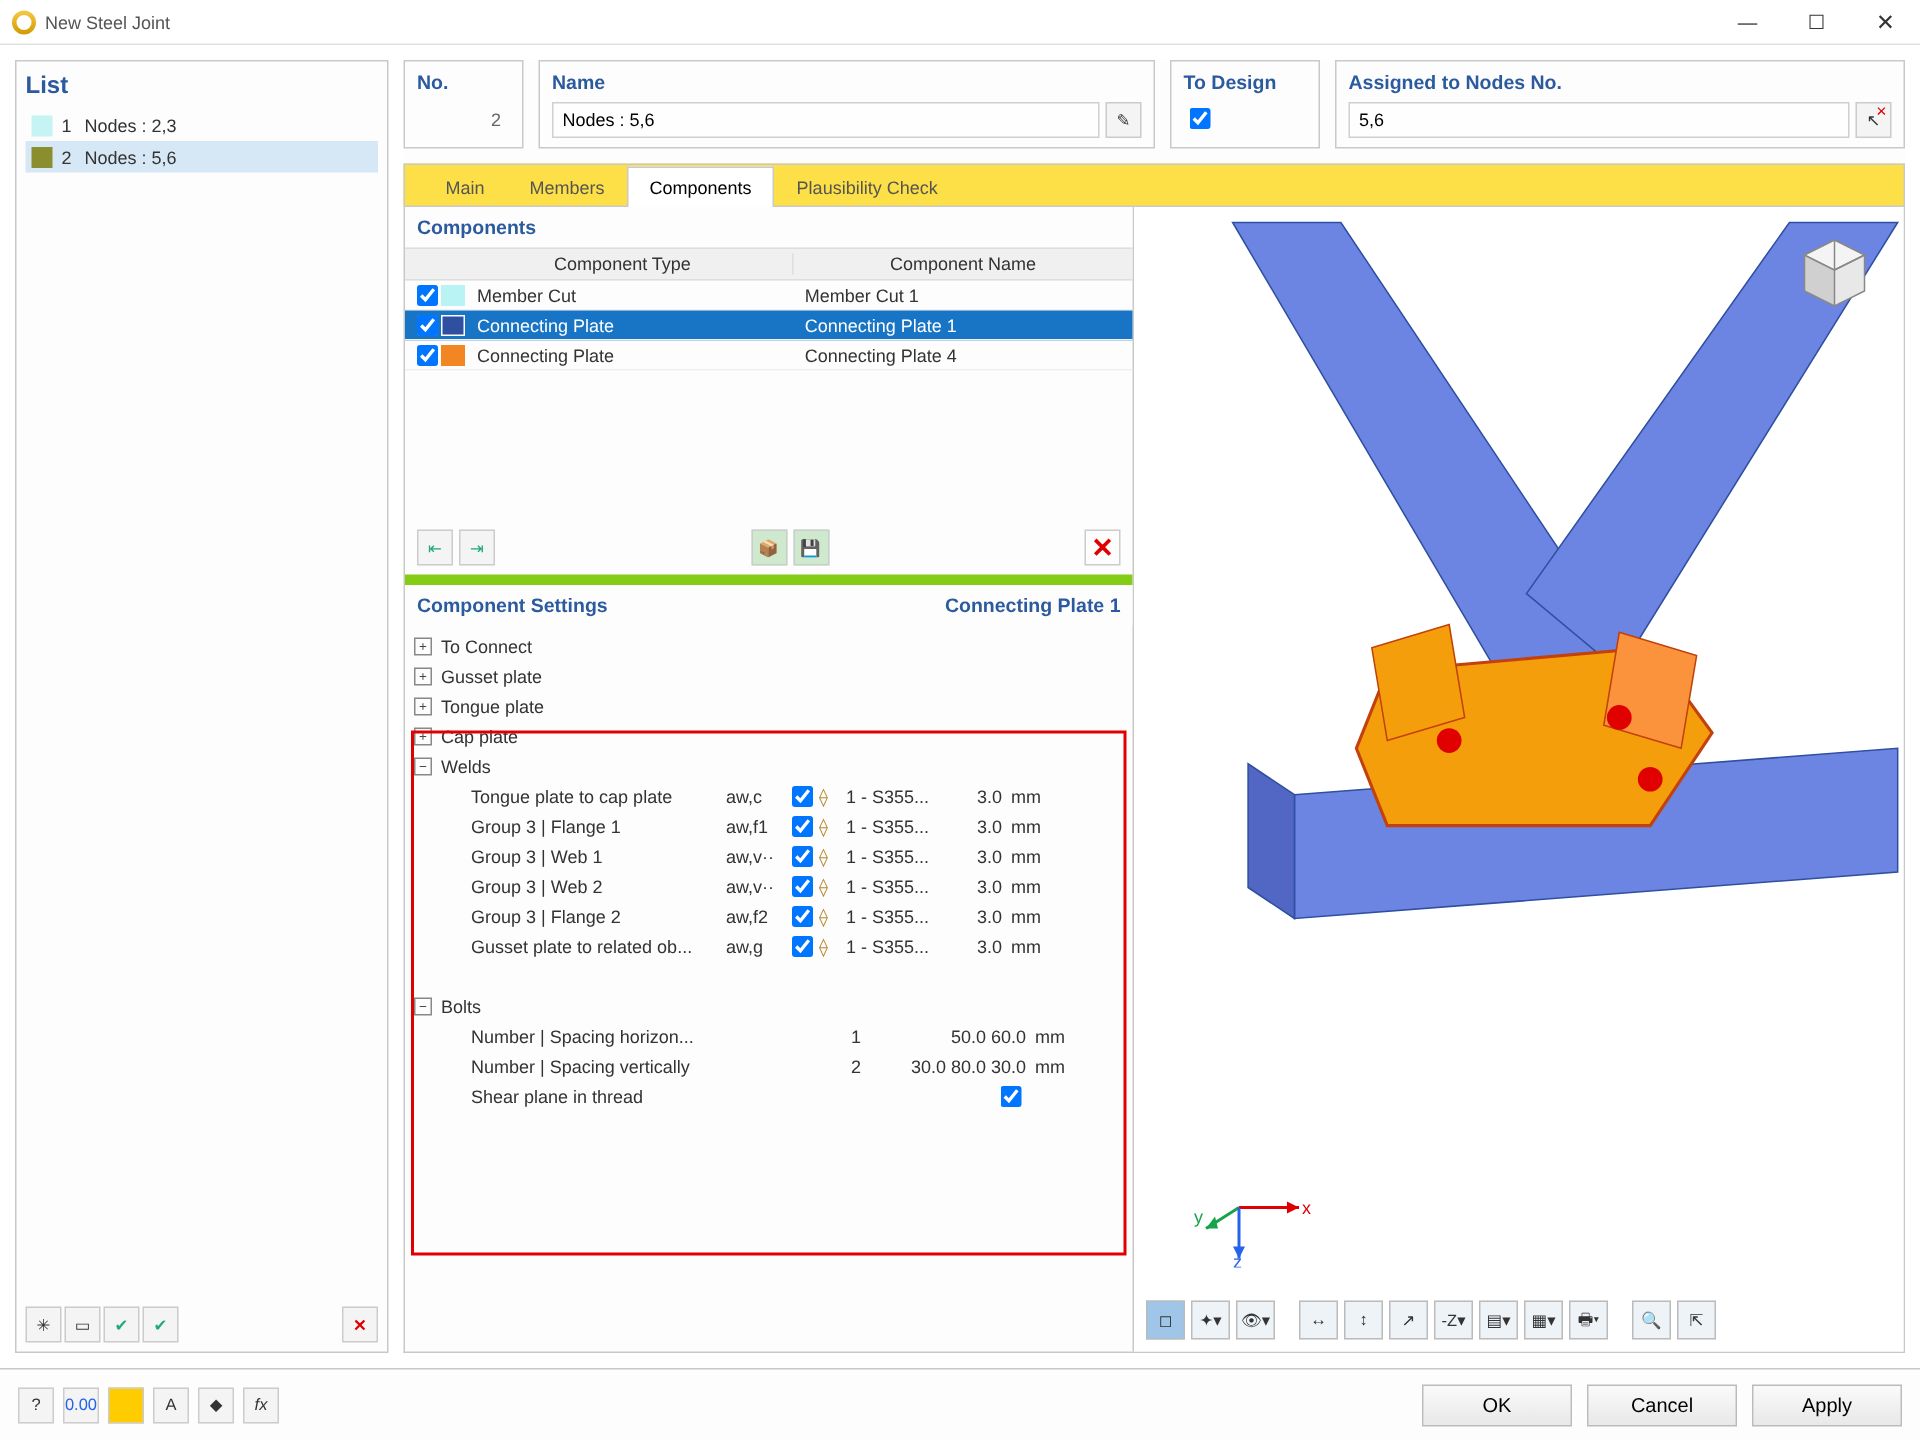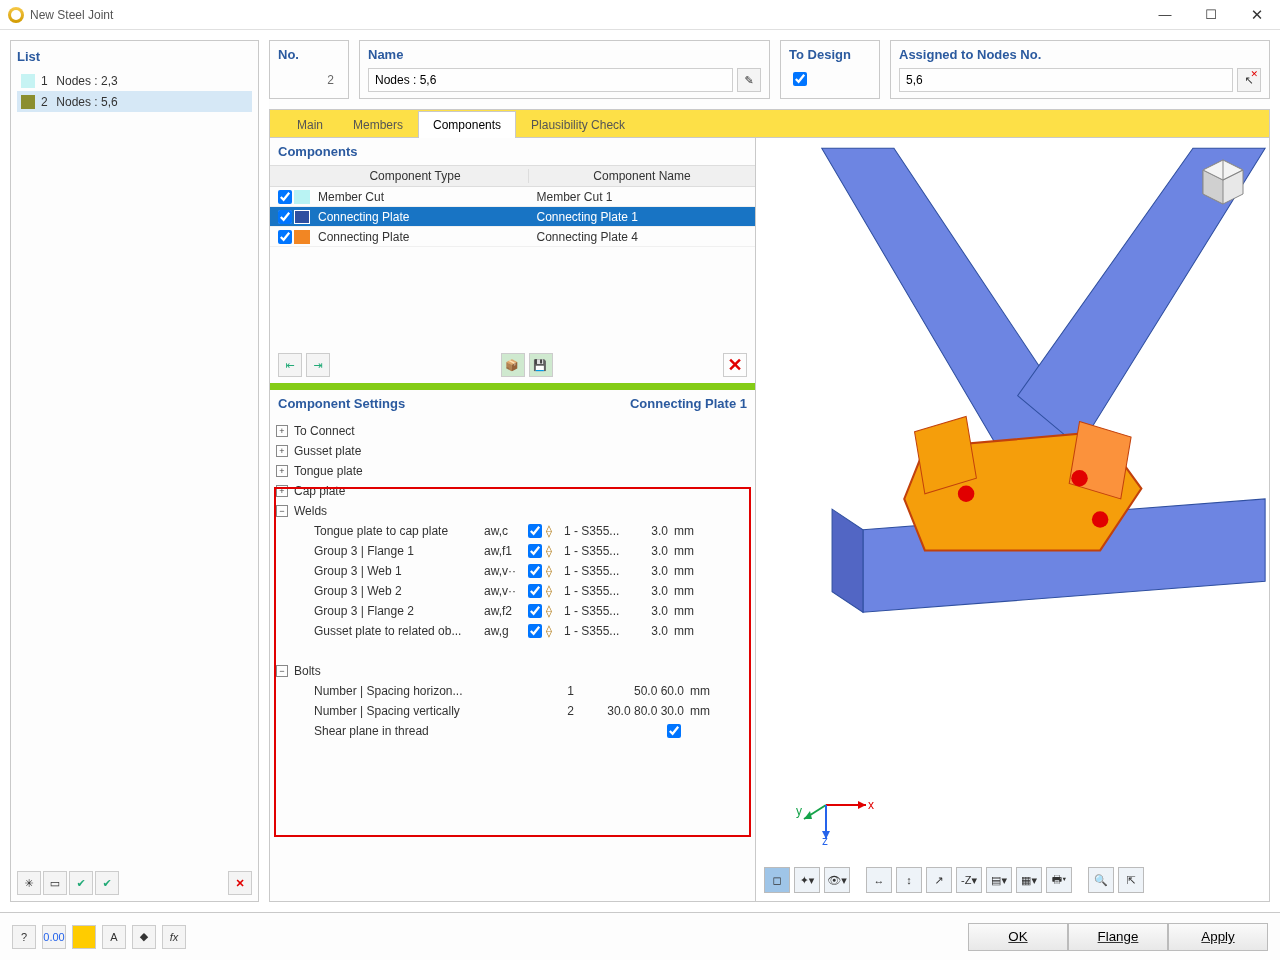--- a/index.html
+++ b/index.html
@@ -9,21 +9,21 @@
   .titlebar .icon::after{content:""; position:absolute; inset:3px; background:#fff; border-radius:50%;}
   .titlebar .title { flex:1; font-size:12px; color:#555;}
   .winbtns { display:flex; }
   .winbtn { width:46px; height:30px; display:flex; align-items:center; justify-content:center; font-size:13px; color:#333;}
   .winbtn:last-child{ font-size:15px; }
   .main { display:flex; padding:10px; gap:10px; height:calc(100vh - 30px - 48px); }
   .main{ height: calc(960px - 30px - 48px);}
   .panel { border:1px solid #c9c9c9; padding:6px; position:relative; background:#fdfdfd;}
   .panel.left { width:249px; display:flex; flex-direction:column;}
   .panel.right { flex:1; display:flex; flex-direction:column; padding:0; border:0; gap:0; }
-  .hdr { color:#2b5a9f; font-weight:bold; font-size:13px; margin-bottom:4px; padding:2px 0;}
+  .hdr { color:#2b5a9f; font-weight:bold; font-size:16px; margin-bottom:4px; padding:2px 0;}
   .listrow { display:flex; align-items:center; height:21px; padding-left:4px;}
   .listrow.sel { background:#d6e8f6;}
   .sw { width:14px; height:14px; margin-right:6px;}
   .sw1{background:#c6f3f3;} .sw2{background:#8b8e2f;}
   .smallbar { display:flex; gap:2px; margin-top:auto;}
   .tbtn { width:24px; height:24px; border:1px solid #ccc; background:#f4f4f4; display:flex; align-items:center; justify-content:center; font-size:11px;}
   .toprow { display:flex; gap:10px;}
   .field { border:1px solid #c9c9c9; padding:6px 8px; display:flex; flex-direction:column; background:#fdfdfd;}
   .field .lbl { color:#2b5a9f; font-weight:bold; font-size:13px; margin-bottom:6px;}
   .field input[type=text]{ height:24px; border:1px solid #cfcfcf; padding:0 6px; font-size:12px; background:#fefefe;}
@@ -51,21 +51,21 @@
   .t-row{ display:flex; align-items:center; height:20px; padding-left:6px;}
   .t-row .exp{width:12px;height:12px;border:1px solid #888;display:flex;align-items:center;justify-content:center;font-size:9px;color:#444;margin-right:6px;line-height:8px;}
   .t-lrow{ display:flex; align-items:center; height:20px; padding-left:44px; font-size:12px;}
   .t-lrow .nm{width:170px;} .t-lrow .sym{width:40px;} .t-lrow .chk{width:22px;}
   .t-lrow .wic{width:18px;color:#b8862b;} .t-lrow .val{width:70px;} .t-lrow .num{width:40px;text-align:right;padding-right:6px;} .t-lrow .un{width:30px;}
   .brow{display:flex;align-items:center;height:20px;padding-left:44px;}
   .brow .nm{width:220px;} .brow .v1{width:40px;text-align:right;} .brow .v2{width:50px;padding-left:8px;}
   .brow .sp{width:110px;text-align:right;} .brow .un{width:30px;padding-left:6px;}
   .footer { position:fixed; bottom:0; left:0; right:0; height:48px; border-top:1px solid #c9c9c9; background:#fdfdfd; display:flex; align-items:center; padding:0 12px;}
   .footer .ftools{display:flex; gap:6px;}
-  .footer .fbtns{display:flex; margin-left:auto;text-decoration:underline;}
+  .footer .fbtns{display:flex; gap:10px; margin-left:auto;}
   .dlgbtn{ width:100px; height:28px; border:1px solid #bbb; background:linear-gradient(#fafafa,#e8e8e8);}
   .icorow{position:absolute; bottom:8px; left:8px; right:8px; display:flex; gap:4px;}
   .icobtn{width:26px;height:26px;border:1px solid #bbb; background:#eef3f8; display:flex;align-items:center;justify-content:center; font-size:11px;}
   .axis{position:absolute; bottom:56px; left:40px; width:80px; height:60px;}
   .cube{position:absolute; top:14px; right:14px; width:64px; height:60px;}
   input[type=checkbox]{ width:14px; height:14px;}
   .compactionbar{display:flex; padding:6px 8px; gap:4px; align-items:center;}
   .compactionbar .spacer{flex:1;}
   .xbtn{color:#e10000;font-weight:bold;font-size:18px;width:24px;height:24px;display:flex;align-items:center;justify-content:center;border:1px solid #ccc;}
   svg text{font-size:12px;}
@@ -354,16 +354,16 @@
   <div class="ftools">
     <div class="tbtn">?</div>
     <div class="tbtn" style="color:#2563eb;">0.00</div>
     <div class="tbtn" style="background:#ffcc00;"></div>
     <div class="tbtn">A</div>
     <div class="tbtn">◆</div>
     <div class="tbtn" style="font-style:italic;">fx</div>
   </div>
   <div class="fbtns">
     <button class="dlgbtn">OK</button>
-    <button class="dlgbtn">Flange</button>
+    <button class="dlgbtn">Cancel</button>
     <button class="dlgbtn">Apply</button>
   </div>
 </div>
 
 </body></html>

